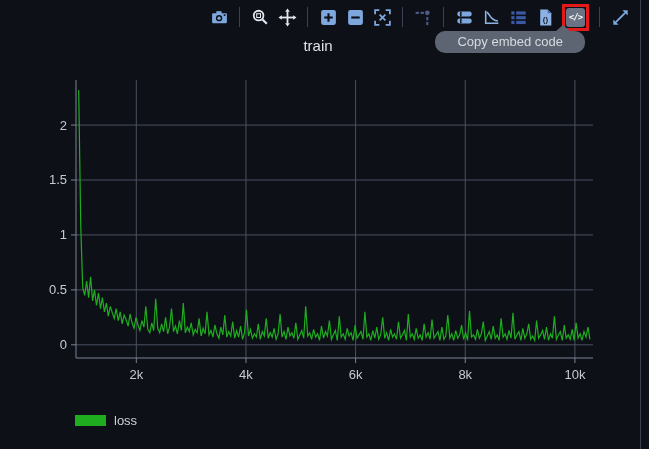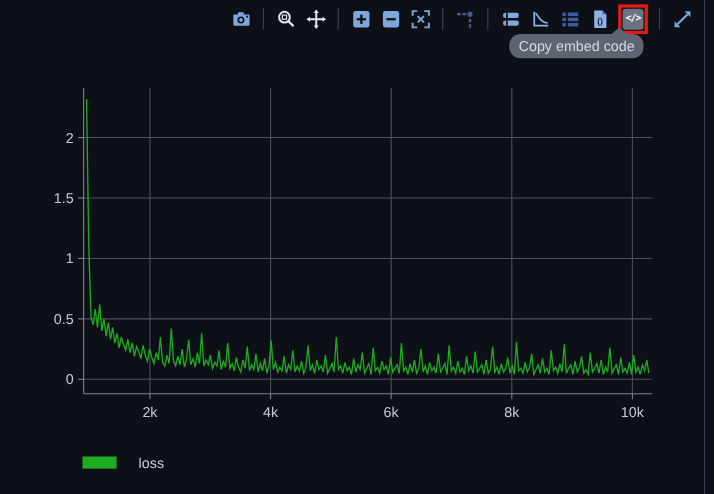--- a/index.html
+++ b/index.html
@@ -11,21 +11,21 @@
   
   .toolbar{position:absolute;top:5px;right:19px;display:flex;align-items:center;gap:7px;height:24px;}
   .tb-btn{display:flex;align-items:center;justify-content:center;width:20px;height:20px;cursor:pointer;background:none;border:none;padding:0;}
   .sep{width:1px;height:20px;background:#3b4254;margin:0 3px;}
   .red-box{border:3px solid #e41a1a;padding:1px;display:flex;align-items:center;justify-content:center;}
   .embed-inner{width:19px;height:19px;background:#6a7384;border-radius:3px;display:flex;align-items:center;justify-content:center;
                color:#ffffff;font-family:"DejaVu Sans Mono",monospace;font-size:9px;font-weight:bold;letter-spacing:-1px;}
 
   
   .tooltip{position:absolute;top:31px;right:64px;background:#5e6572;color:#d6dade;font-size:13px;
-           padding:3px 8px 4px;border-radius:10px;white-space:nowrap;}
+           padding:3px 22px 4px;border-radius:10px;white-space:nowrap;}
   .tooltip::after{content:'';position:absolute;top:-6px;right:15px;
            border-left:7px solid transparent;border-right:7px solid transparent;border-bottom:6px solid #5e6572;}
 
   
   .chart-title{position:absolute;top:37px;left:0;width:636px;text-align:center;color:#dfe2e8;font-size:15px;}
   .x-label{position:absolute;top:398px;left:76px;width:517px;text-align:center;color:#ccd1d9;font-size:14px;}
 
   
   .legend{position:absolute;left:75px;top:413px;display:flex;align-items:center;gap:8px;cursor:pointer;}
   .legend-swatch{width:31px;height:11px;background:#1fad1f;}
@@ -176,22 +176,23 @@
       <svg width="19" height="19" viewBox="0 0 18 18">
         <line x1="4.6" y1="13.4" x2="13.4" y2="4.6" stroke="#7ea7dd" stroke-width="1.8"></line>
         <polygon points="15.8,2.2 15.8,7.2 10.8,2.2" fill="#7ea7dd"></polygon>
         <polygon points="2.2,15.8 7.2,15.8 2.2,10.8" fill="#7ea7dd"></polygon>
       </svg>
     </button>
   </div>
 
   <div class="tooltip">Copy embed code</div>
 
+  <div class="chart-title">train</div>
 
   <div class="legend">
-    <div class="legend-item" style="display:flex;align-items:center;gap:20px;">
+    <div class="legend-item" style="display:flex;align-items:center;gap:8px;">
       <span class="legend-swatch" style="background: rgb(31, 173, 31);"></span>
       <span class="legend-label">loss</span>
     </div>
   </div>
 
   <div class="pane-divider"></div>
 </div>
 
 </body></html>

